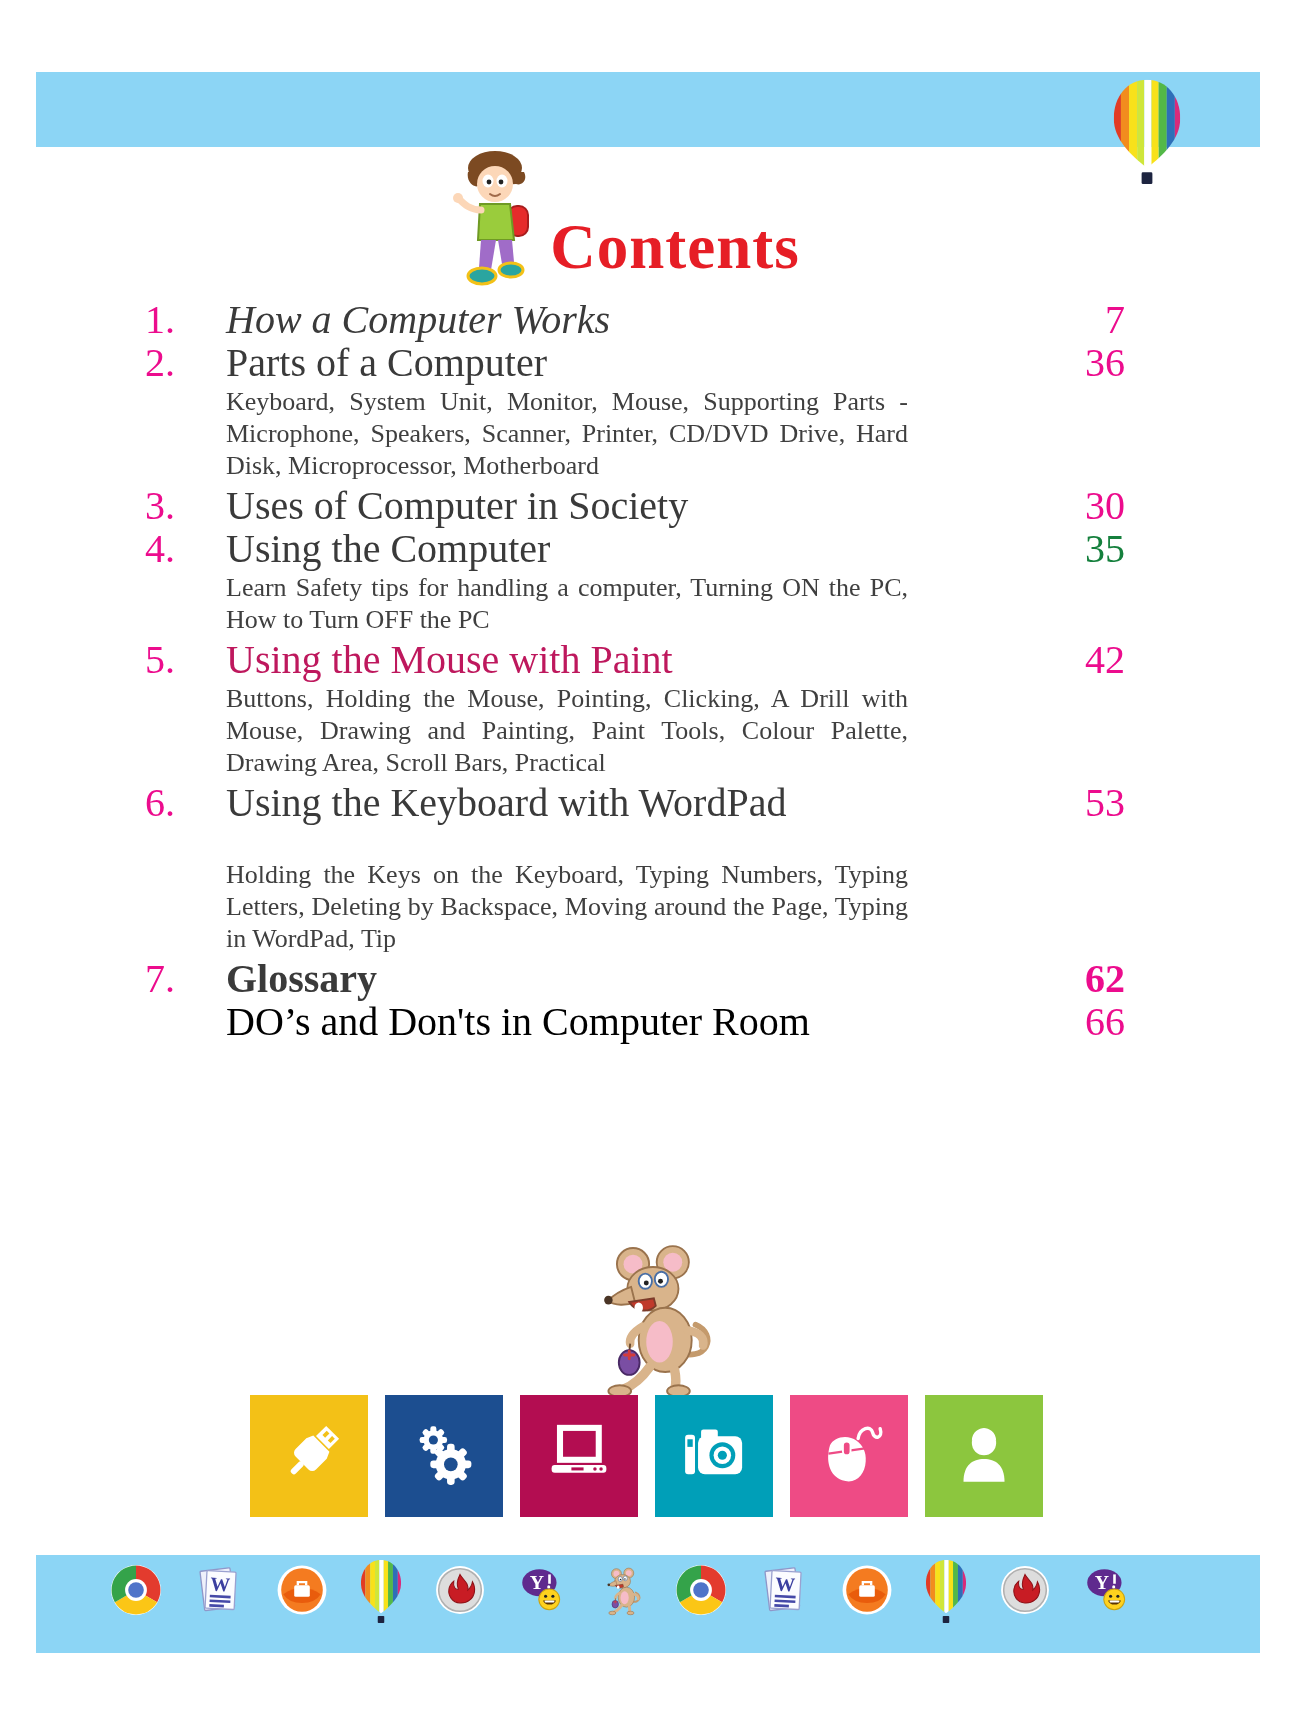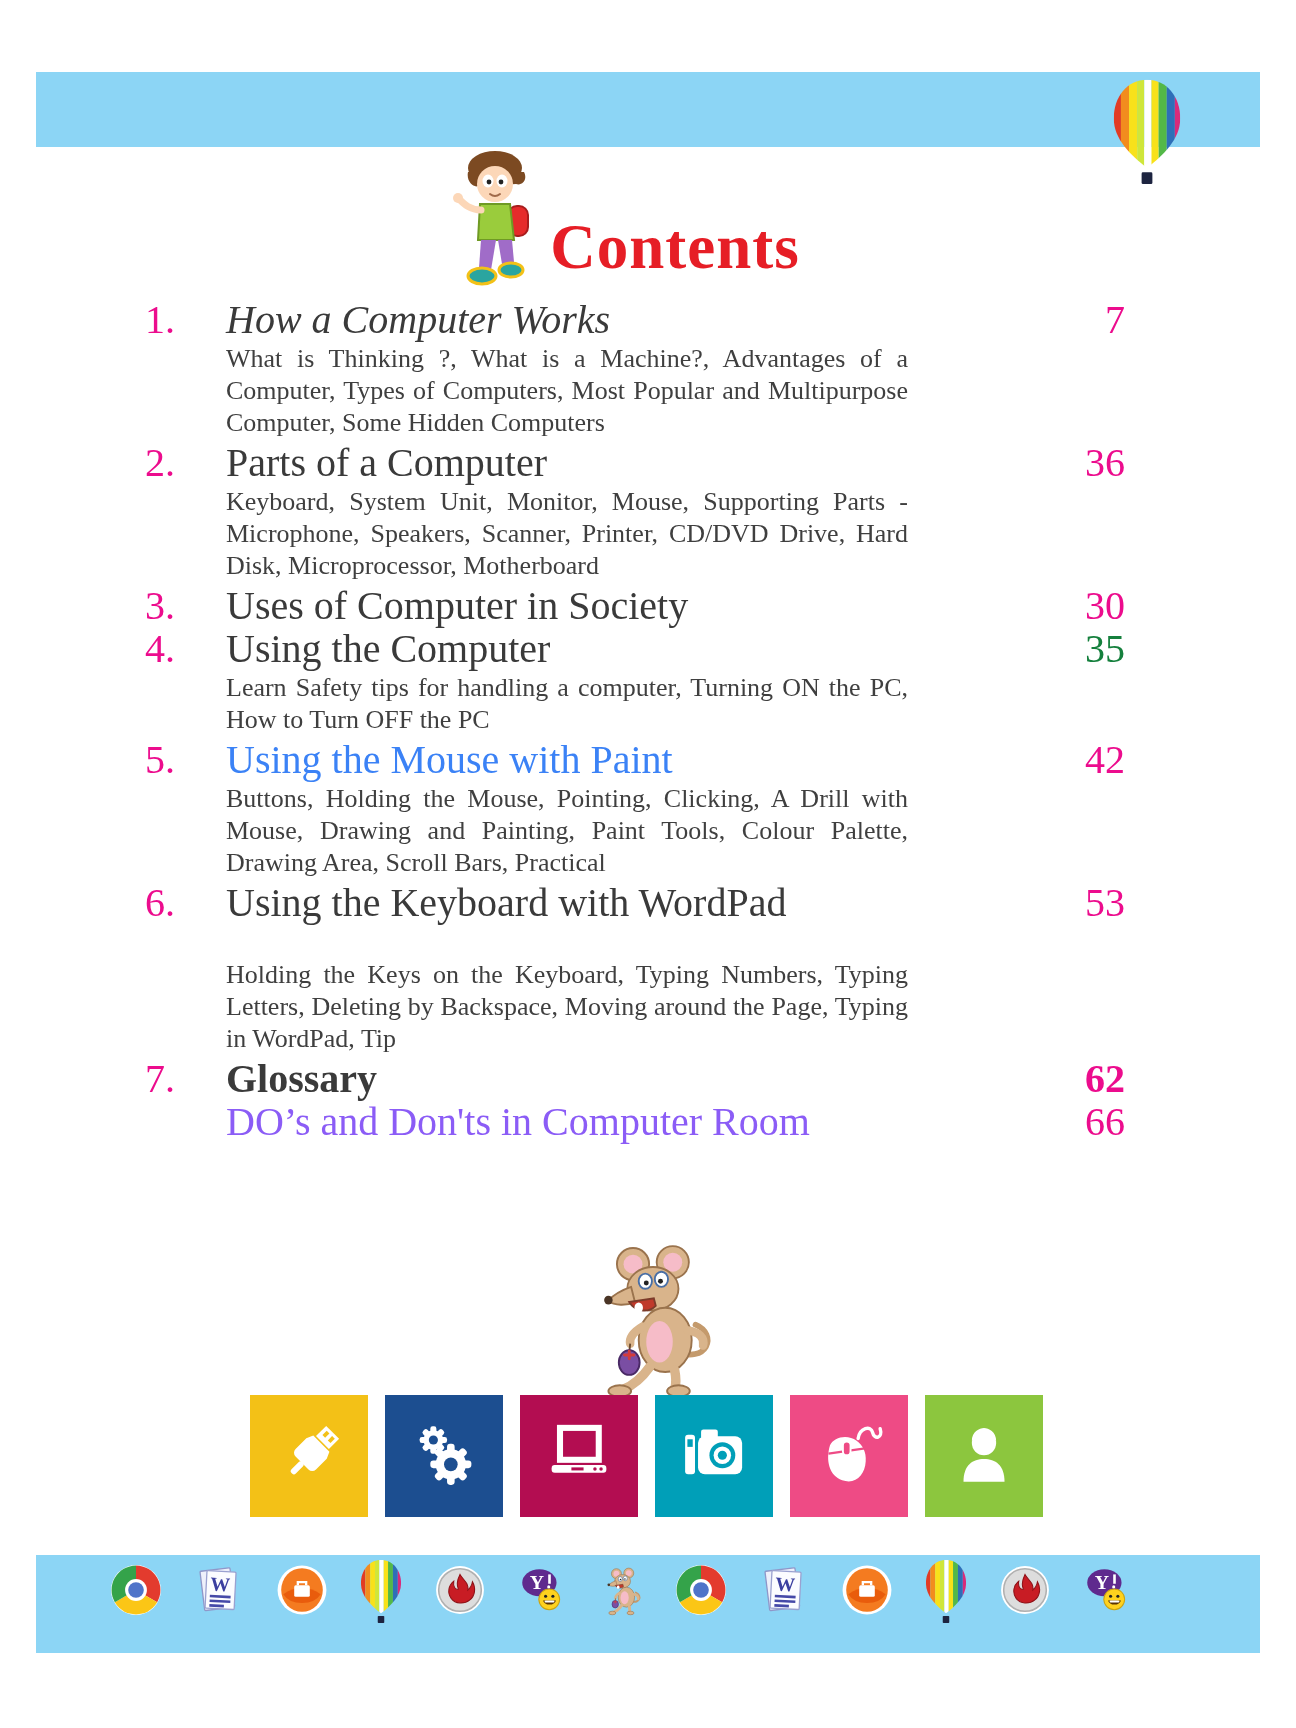--- a/index.html
+++ b/index.html
@@ -234,21 +234,20 @@
   <span class="title" style="color: rgb(230, 30, 38);">Contents</span>
 </div>
 
 <div class="toc">
     <div class="toc-entry">
       <div class="toc-row">
         <span class="toc-num" style="color: rgb(236, 12, 141);">1.</span>
         <span class="toc-title" style="color: rgb(58, 58, 58); font-style: italic;">How a Computer Works</span>
         <span class="toc-page" style="color: rgb(236, 12, 141);">7</span>
       </div>
-      <div class="toc-desc" style="color: rgb(63, 63, 63);">What is Thinking ?, What is a Machine?, Advantages of a Computer, Types of Computers, Most Popular and Multipurpose Computer, Some Hidden Computers</div>
     </div>
     <div class="toc-entry">
       <div class="toc-row">
         <span class="toc-num" style="color: rgb(236, 12, 141);">2.</span>
         <span class="toc-title" style="color: rgb(58, 58, 58);">Parts of a Computer</span>
         <span class="toc-page" style="color: rgb(236, 12, 141);">36</span>
       </div>
       <div class="toc-desc" style="color: rgb(63, 63, 63);">Keyboard, System Unit, Monitor, Mouse, Supporting Parts - Microphone, Speakers, Scanner, Printer, CD/DVD Drive, Hard Disk, Microprocessor, Motherboard</div>
     </div>
     <div class="toc-entry">
@@ -262,21 +261,21 @@
       <div class="toc-row">
         <span class="toc-num" style="color: rgb(236, 12, 141);">4.</span>
         <span class="toc-title" style="color: rgb(58, 58, 58);">Using the Computer</span>
         <span class="toc-page" style="color: #15803d;">35</span>
       </div>
       <div class="toc-desc" style="color: rgb(63, 63, 63);">Learn Safety tips for handling a computer, Turning ON the PC, How to Turn OFF the PC</div>
     </div>
     <div class="toc-entry">
       <div class="toc-row">
         <span class="toc-num" style="color: rgb(236, 12, 141);">5.</span>
-        <span class="toc-title" style="color: #3b82f6;">Using the Mouse with Paint</span>
+        <span class="toc-title" style="color: #be185d;">Using the Mouse with Paint</span>
         <span class="toc-page" style="color: rgb(236, 12, 141);">42</span>
       </div>
       <div class="toc-desc" style="color: rgb(63, 63, 63);">Buttons, Holding the Mouse, Pointing, Clicking, A Drill with Mouse, Drawing and Painting, Paint Tools, Colour Palette, Drawing Area, Scroll Bars, Practical</div>
     </div>
     <div class="toc-entry">
       <div class="toc-row">
         <span class="toc-num" style="color: rgb(236, 12, 141);">6.</span>
         <span class="toc-title" style="color: rgb(58, 58, 58);">Using the Keyboard with WordPad</span>
         <span class="toc-page" style="color: rgb(236, 12, 141);">53</span>
       </div>
@@ -285,21 +284,21 @@
     <div class="toc-entry">
       <div class="toc-row">
         <span class="toc-num" style="color: rgb(236, 12, 141);">7.</span>
         <span class="toc-title" style="color: rgb(58, 58, 58); font-weight: bold;">Glossary</span>
         <span class="toc-page" style="color: rgb(236, 12, 141); font-weight: bold;">62</span>
       </div>
     </div>
     <div class="toc-entry">
       <div class="toc-row">
         <span class="toc-num" style="color: rgb(236, 12, 141);"></span>
-        <span class="toc-title" style="color: #8b5cf6;">DO’s and Don'ts in Computer Room</span>
+        <span class="toc-title" style="color: #000000;">DO’s and Don'ts in Computer Room</span>
         <span class="toc-page" style="color: rgb(236, 12, 141);">66</span>
       </div>
     </div>
   </div>
 
 <svg class="mascot" viewBox="0 0 150 170">
   <use href="#sym-mouse"></use>
 </svg>
 
 <div class="tiles">

